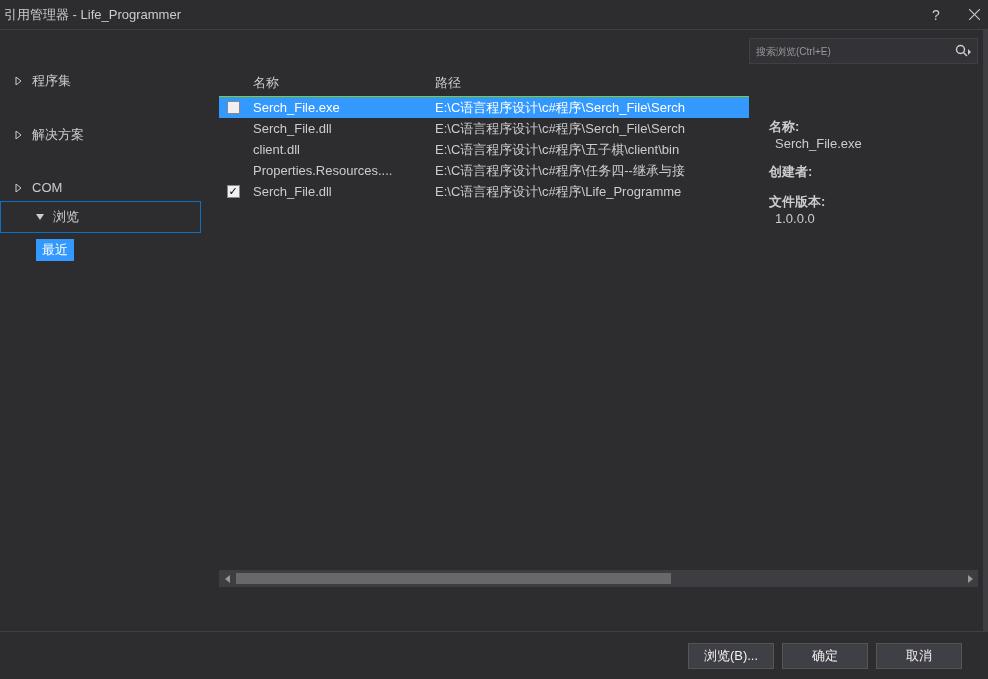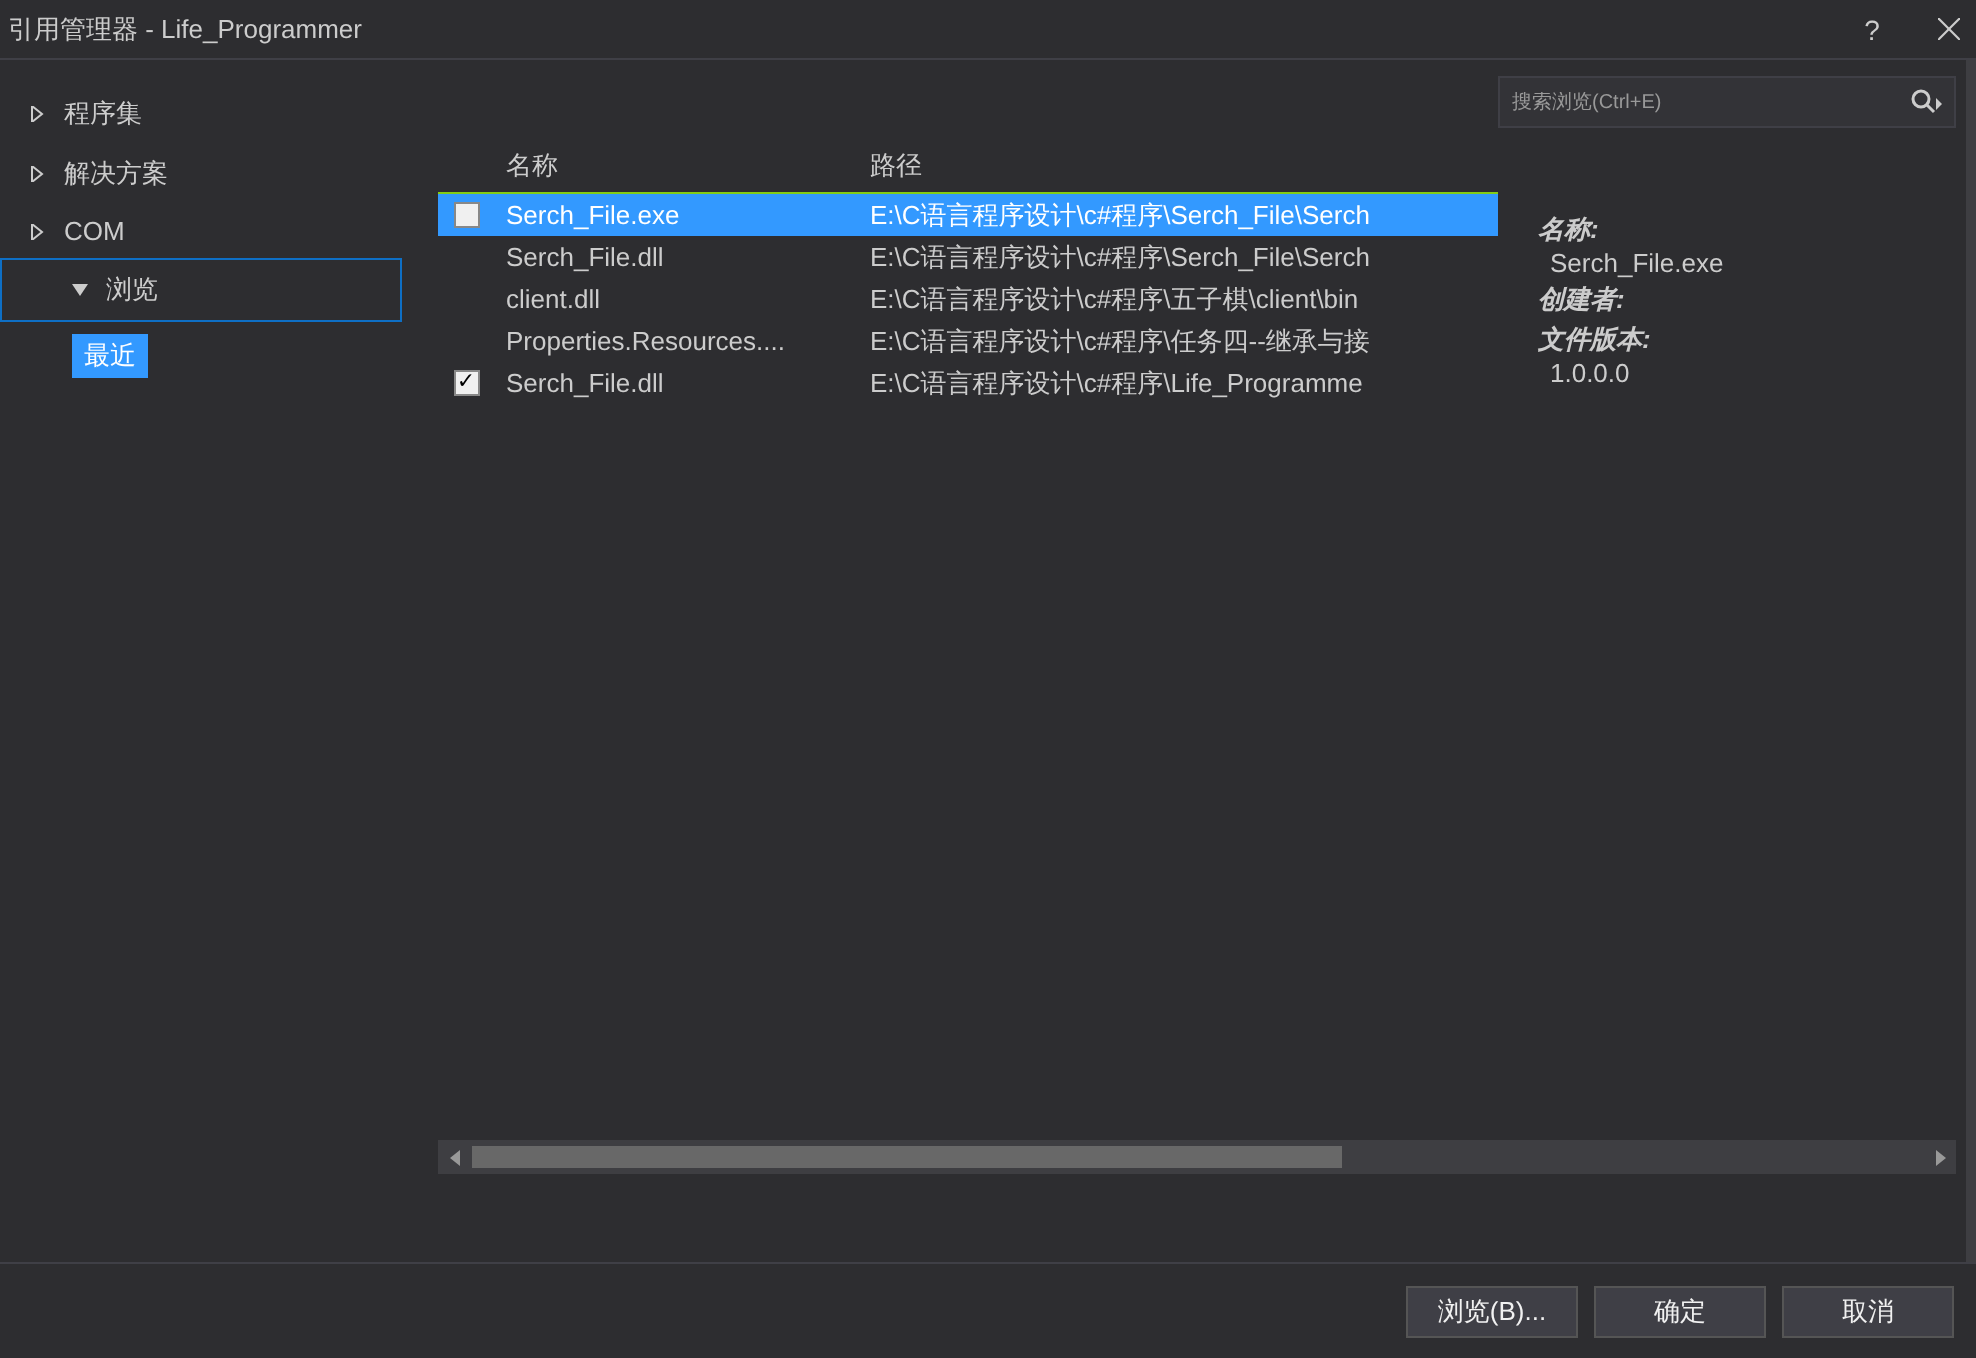--- a/index.html
+++ b/index.html
@@ -59,20 +59,21 @@
       display: flex;
       flex-direction: column;
     }
     .sidebar-item {
       display: flex;
       align-items: center;
       padding: 6px 12px;
       cursor: pointer;
       color: #cccccc;
       font-size: 14px;
+      margin-top: 24px;
     }
     .sidebar-item.expanded {
       border: 1px solid #0e6fc5;
       margin: 0;
       padding-left: 32px;
     }
     .expand-icon {
       width: 14px;
       height: 14px;
       margin-right: 6px;
@@ -218,34 +219,33 @@
       background: #686868;
     }
     .details-panel {
       width: 229px;
       padding: 40px 10px 10px 10px;
       color: #cccccc;
       font-size: 13px;
     }
     .detail-label {
       font-weight: bold;
-      margin-top: 0;
-      font-style: italic;
+      margin-top: 12px;
     }
     .detail-value {
       margin-left: 6px;
       margin-bottom: 2px;
     }
     .footer {
       height: 48px;
       border-top: 1px solid #3f3f46;
       display: flex;
       justify-content: flex-end;
       align-items: center;
-      padding: 0 11px;
+      padding: 0 26px;
       gap: 8px;
       margin-top: 36px;
     }
     .footer-btn {
       min-width: 86px;
       height: 26px;
       background: #3f3f46;
       border: 1px solid #555555;
       color: #f1f1f1;
       cursor: pointer;

